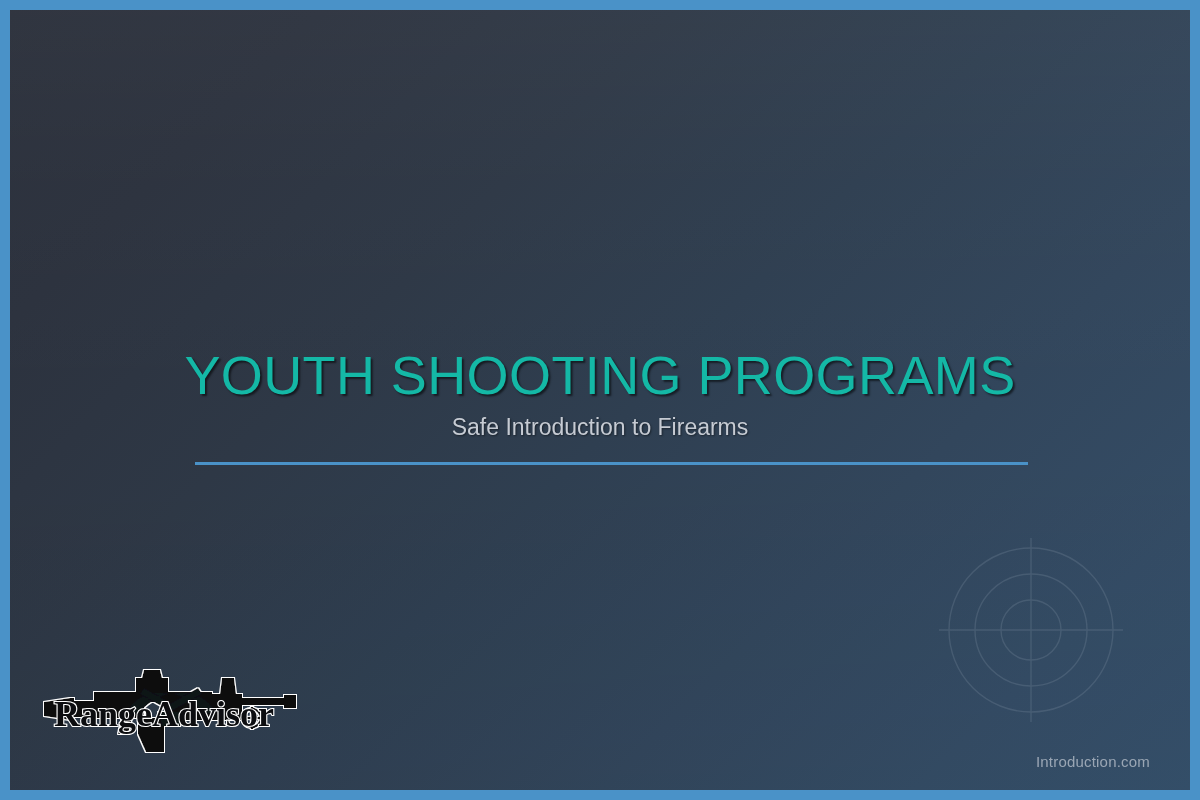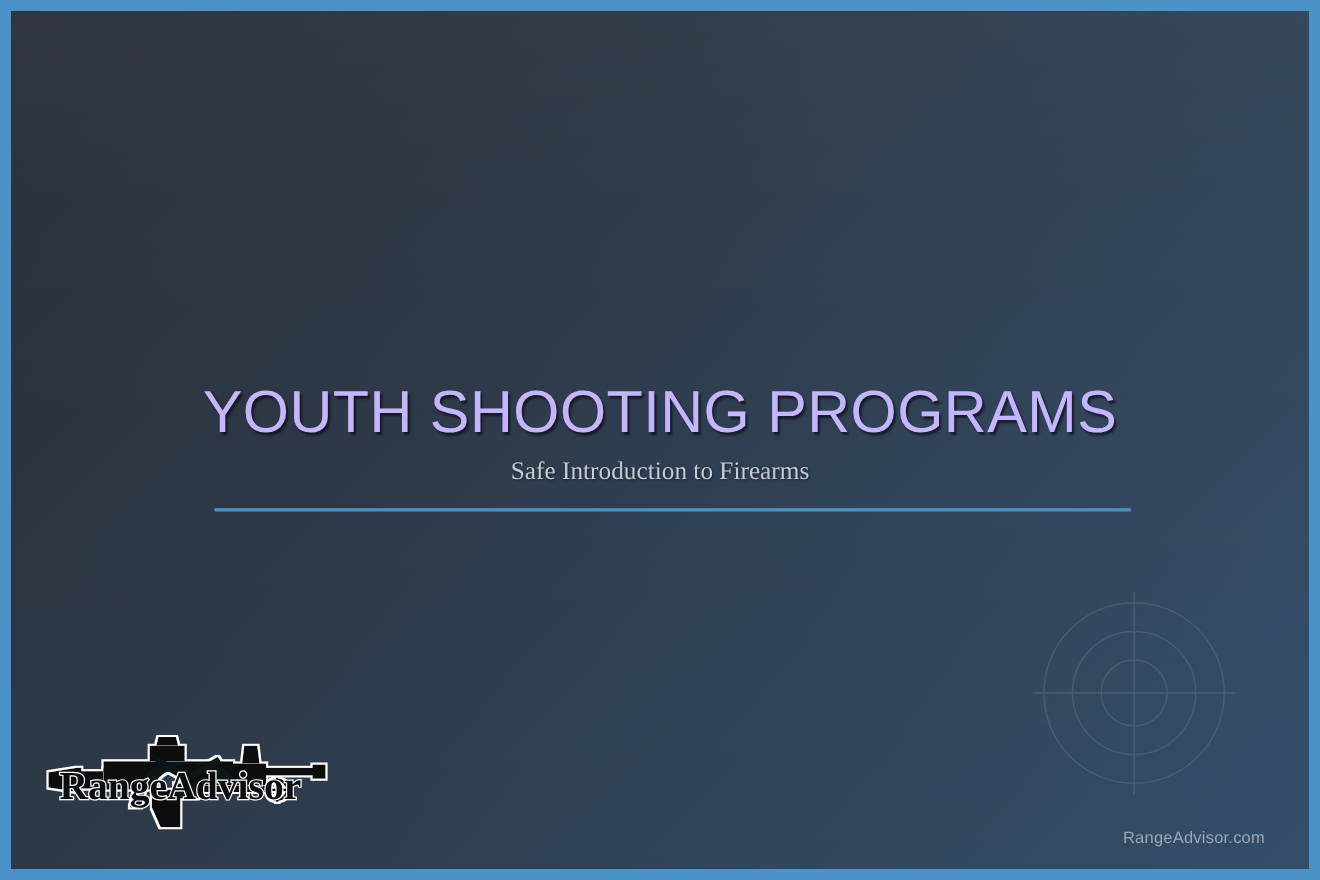--- a/index.html
+++ b/index.html
@@ -69,34 +69,33 @@
     left: 0;
     right: 0;
     top: 336px;
     text-align: center;
   }
   .slide-title {
     margin: 0;
     font-size: 54px;
     font-weight: normal;
     letter-spacing: 0.4px;
-    color: #c4b5fd;
+    color: #14b8a6;
     line-height: 1.08;
     text-shadow: 2px 2px 2px rgba(0,0,0,0.55);
     white-space: nowrap;
   }
   .slide-subtitle {
     margin: 10px 0 0 0;
     font-size: 23px;
     font-weight: normal;
     color: #c6cbd3;
     line-height: 1.2;
     text-shadow: 1px 1px 2px rgba(0,0,0,0.45);
     white-space: nowrap;
-    font-family: Liberation Serif, serif;
   }
 
   
   .accent-rule {
     position: absolute;
     left: 185px;
     top: 452px;
     width: 833px;
     height: 3px;
     background: #4a92c8;
@@ -202,15 +201,15 @@
           <circle cx="212" cy="50" r="9"></circle>
           <line x1="212" y1="39" x2="212" y2="61"></line>
           <line x1="201" y1="50" x2="223" y2="50"></line>
         </g>
       </g>
 
       <text x="14" y="58" font-family="'Liberation Serif', serif" font-size="36" font-weight="bold" fill="#0c0d10" stroke="#ffffff" stroke-width="2.2" paint-order="stroke fill">RangeAdvisor</text>
     </svg>
   </div>
 
-  <div class="footer-text">RangeAdvisor.com</div>
+  <div class="footer-text">Introduction.com</div>
 
 </div>
 
 </body></html>

